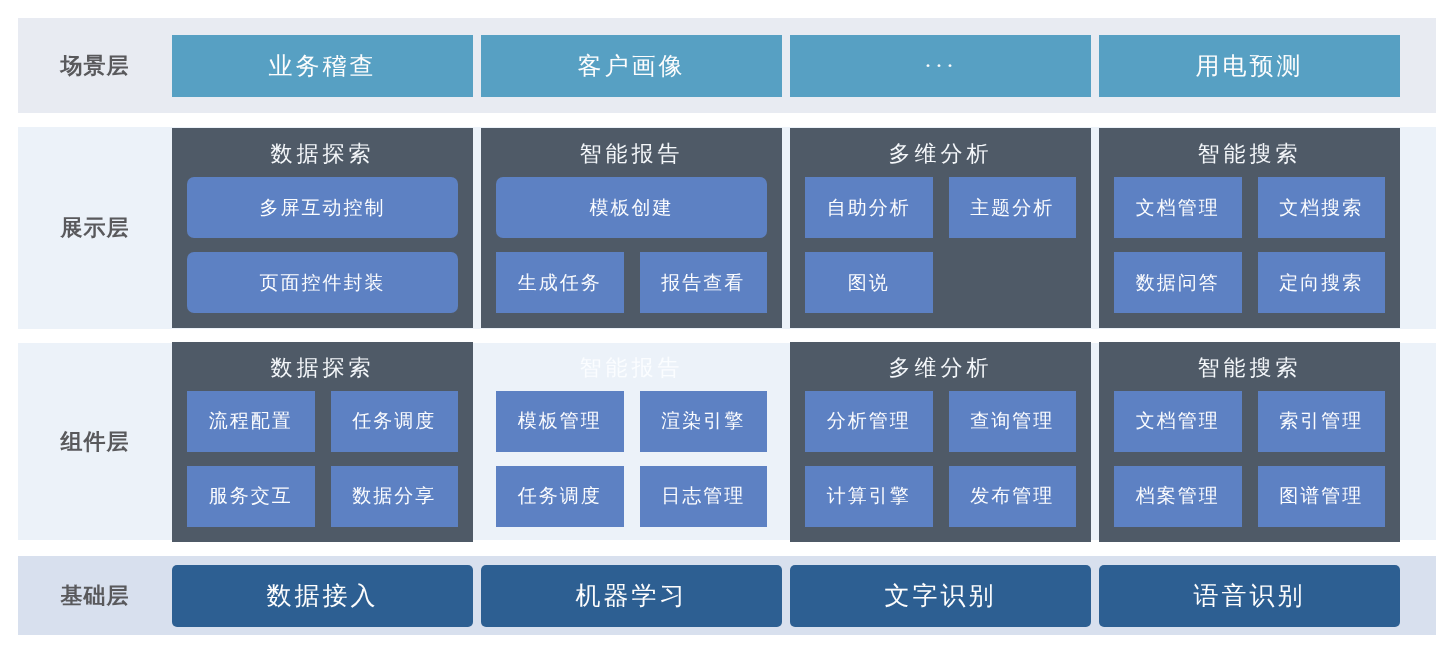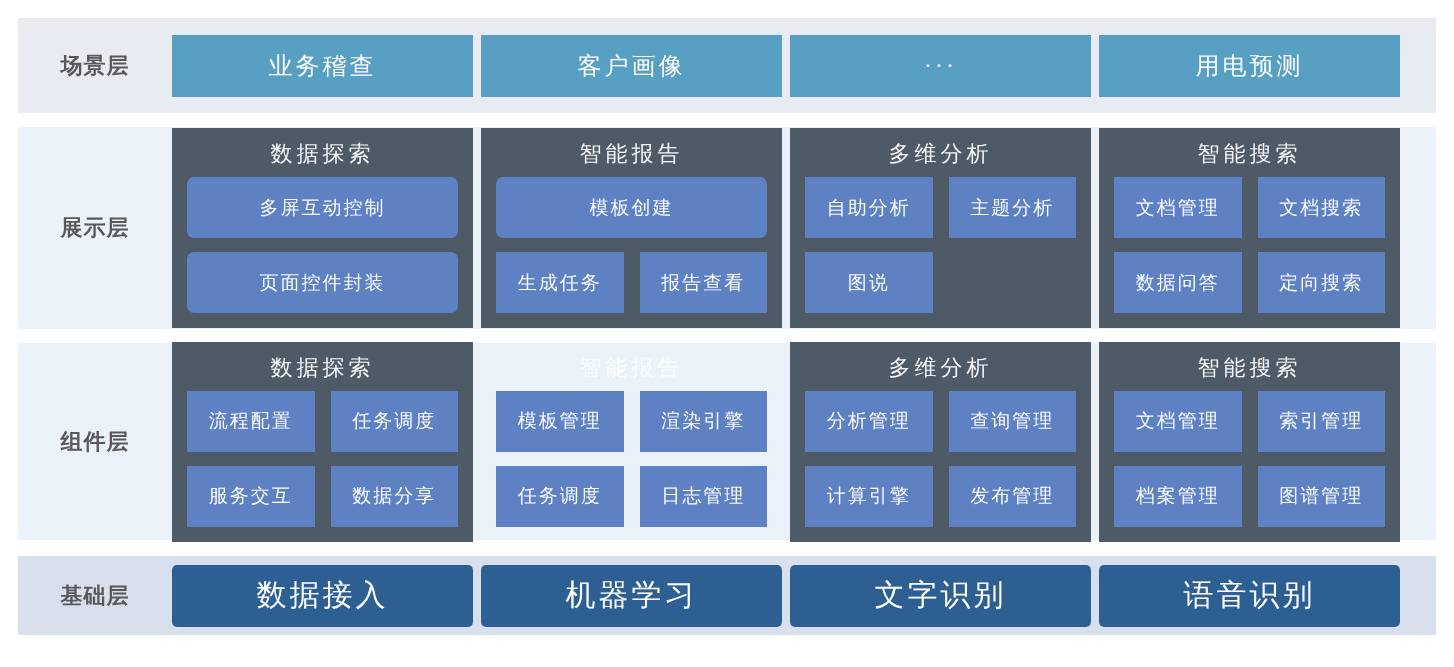--- a/index.html
+++ b/index.html
@@ -24,21 +24,21 @@
   }
 
   .big-btn {
     flex: 1; height: 62px;
     display: flex; align-items: center; justify-content: center;
     color: #fdfdfd; font-size: 24px; letter-spacing: 3px;
     font-family: "Liberation Serif", "DejaVu Serif", serif;
     cursor: default;
   }
   .big-btn.teal { background: #57a0c3; }
-  .big-btn.navy { background: #2d5f92; border-radius: 5px; font-size: 30px; }
+  .big-btn.navy { background: #2d5f92; border-radius: 5px; font-size: 25px; }
 
   .panel {
     flex: 1; height: 200px; background: #4f5a67;
     padding: 9px 15px 15px 15px;
     display: flex; flex-direction: column;
   }
   .panel.ghost { background: transparent; }
   .panel-title {
     text-align: center; color: #f4f7fa;
     font-size: 22px; letter-spacing: 4px;

